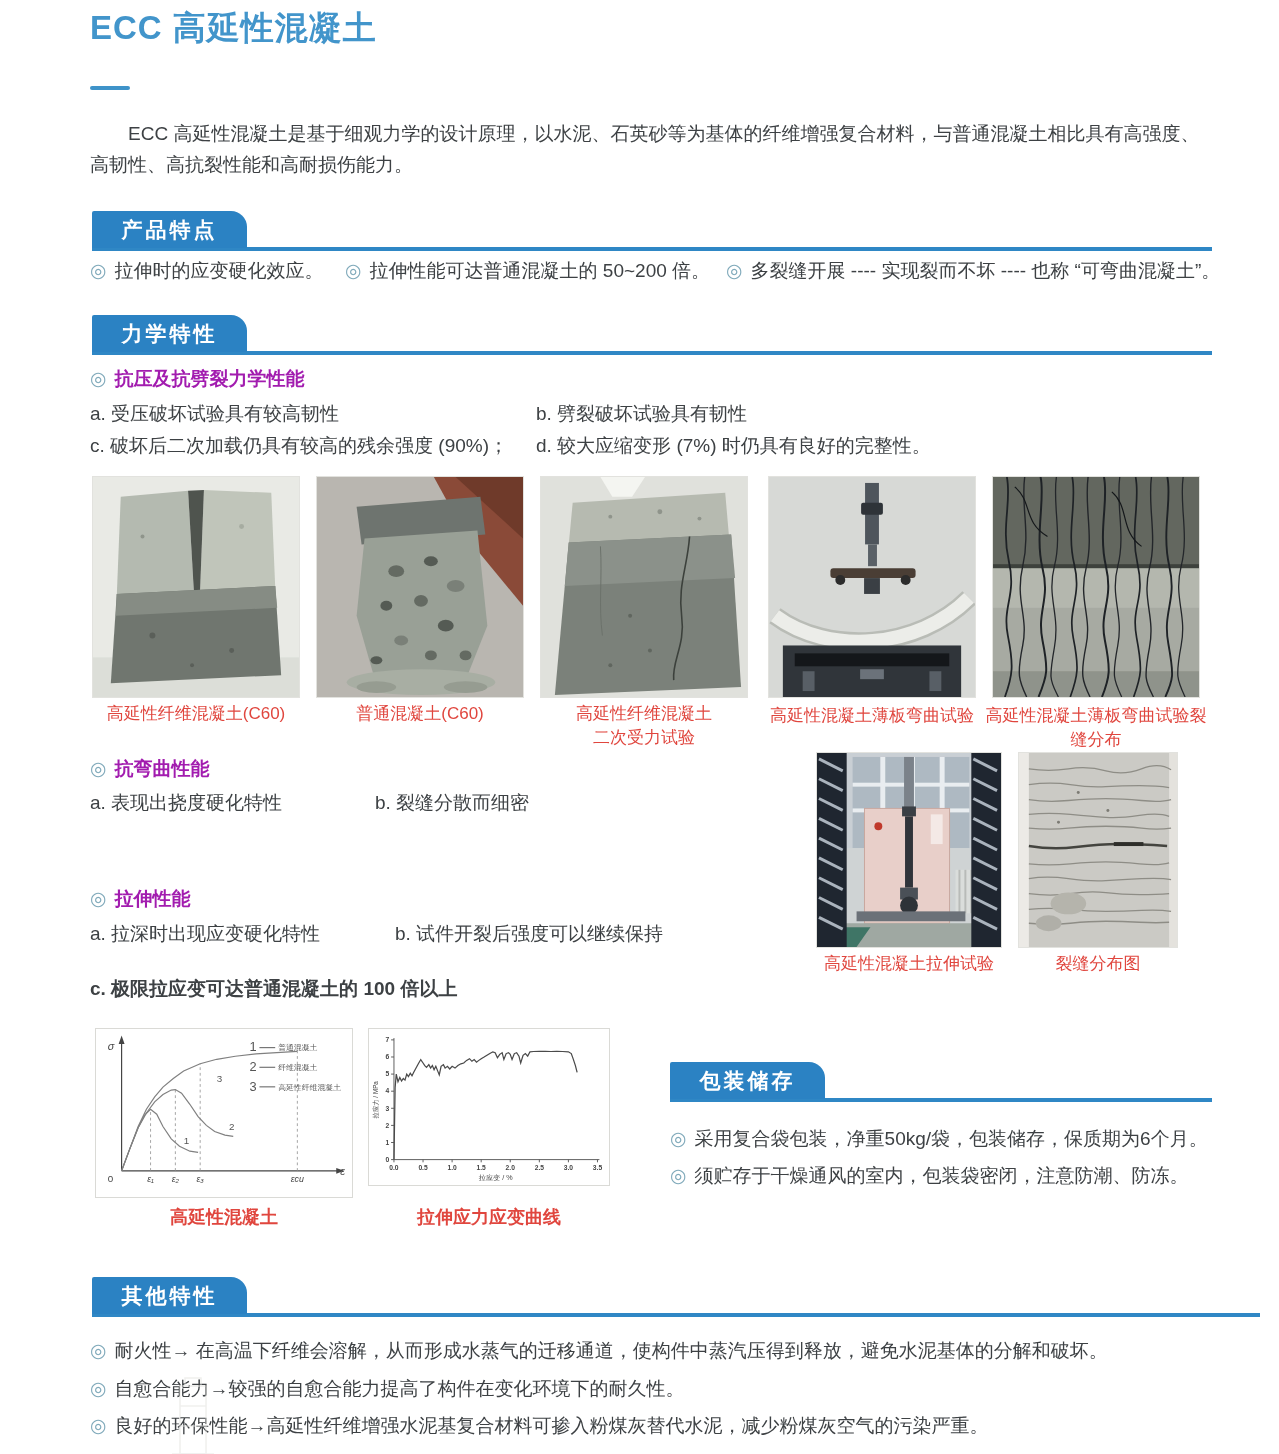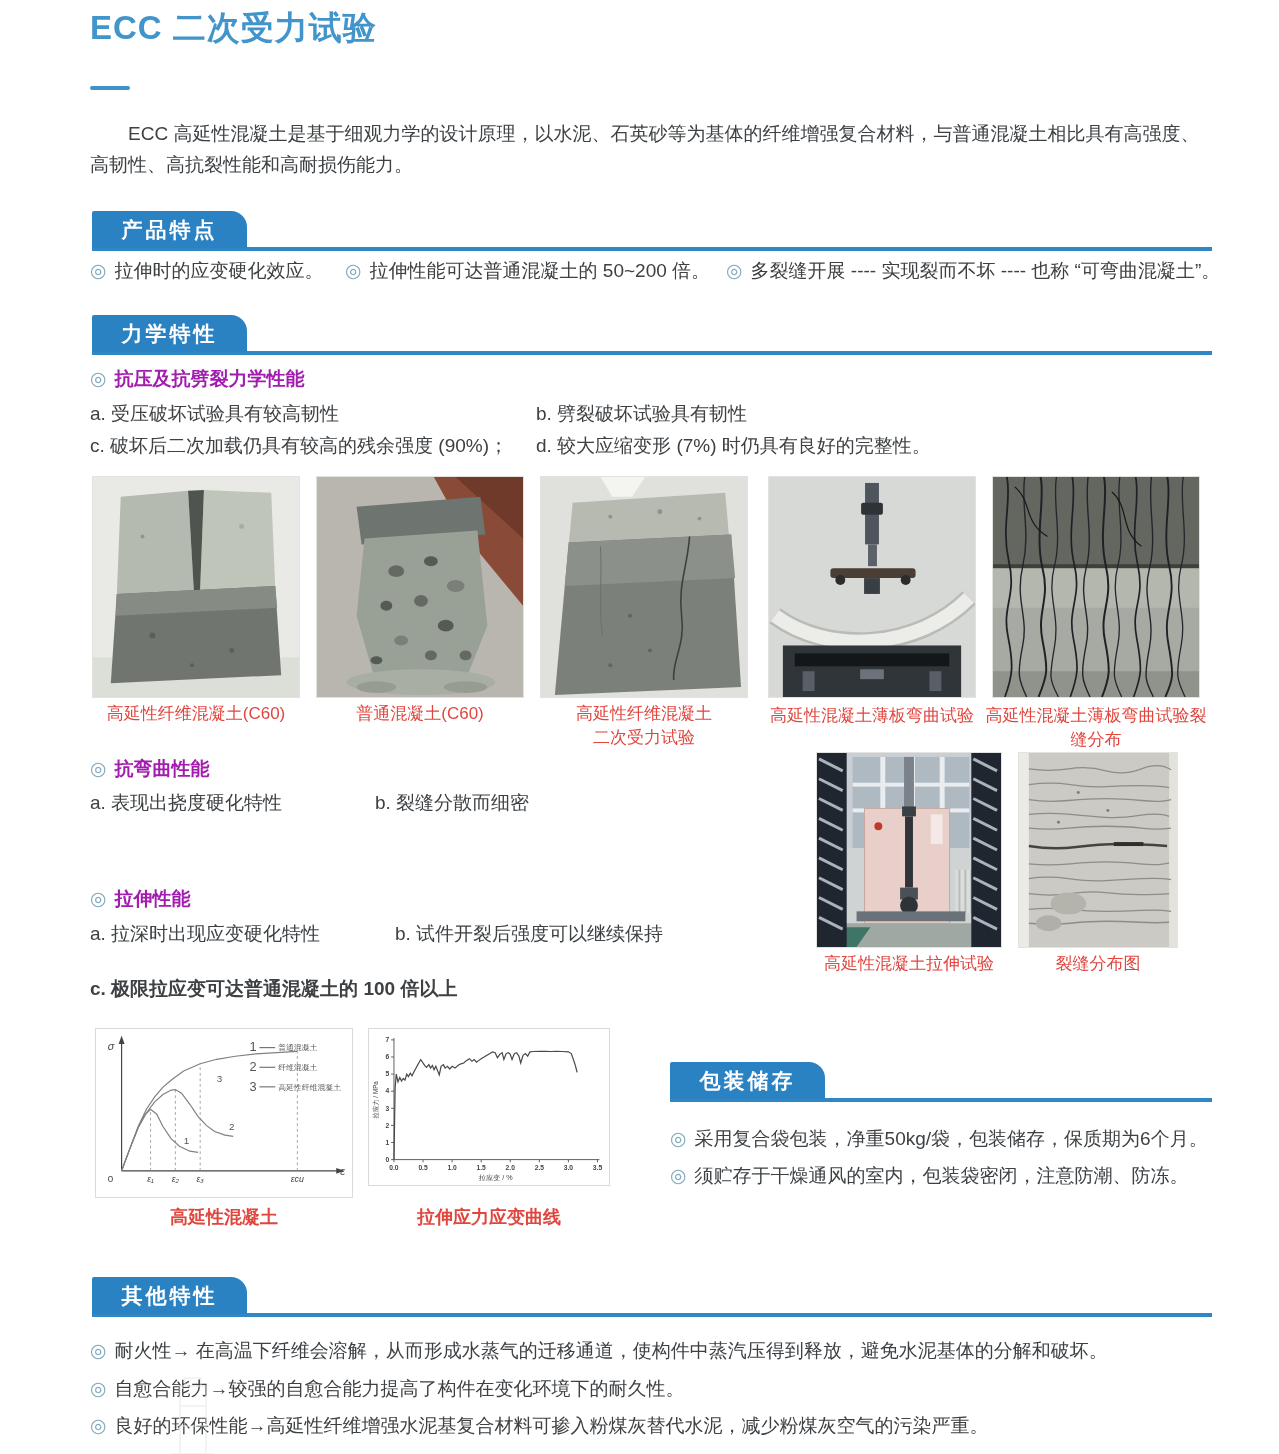--- a/index.html
+++ b/index.html
@@ -25,21 +25,21 @@
   .chart-box { position:absolute; border:1px solid #dadad6; background:#fff; box-sizing:border-box; }
   .chart-box svg { display:block; width:100%; height:100%; }
   .chart-caption { font-size:18px; font-weight:bold; }
   .ghost { position:absolute; opacity:.55; }
 </style>
 </head>
 <body>
 
 <div class="page">
 
-  <h1 class="title">ECC 二次受力试验</h1>
+  <h1 class="title">ECC 高延性混凝土</h1>
   <div class="title-bar"></div>
   <p class="intro">ECC 高延性混凝土是基于细观力学的设计原理，以水泥、石英砂等为基体的纤维增强复合材料，与普通混凝土相比具有高强度、高韧性、高抗裂性能和高耐损伤能力。</p>
 
   <div class="sec-head" style="left:92px; top:210px; width:1120px;">
     <div class="sec-line"></div>
     <div class="sec-tab">
       <span>产品特点</span>
     </div>
   </div>
 
@@ -348,21 +348,21 @@
       <span>包装储存</span>
     </div>
   </div>
   <div class="bullet" style="left:670px; top:1126px;">
     <span class="ring">◎</span><span>采用复合袋包装，净重50kg/袋，包装储存，保质期为6个月。</span>
   </div>
   <div class="bullet" style="left:670px; top:1163px;">
     <span class="ring">◎</span><span>须贮存于干燥通风的室内，包装袋密闭，注意防潮、防冻。</span>
   </div>
 
-  <div class="sec-head" style="left:92px; top:1276px; width:1120px;">
+  <div class="sec-head" style="left:92px; top:1276px; width:1120px;padding-left:48px;">
     <div class="sec-line"></div>
     <div class="sec-tab">
       <span>其他特性</span>
     </div>
   </div>
   <div class="bullet" style="left:90px; top:1338px;">
     <span class="ring">◎</span><span>耐火性→ 在高温下纤维会溶解，从而形成水蒸气的迁移通道，使构件中蒸汽压得到释放，避免水泥基体的分解和破坏。</span>
   </div>
   <div class="bullet" style="left:90px; top:1376px;">
     <span class="ring">◎</span><span>自愈合能力→较强的自愈合能力提高了构件在变化环境下的耐久性。</span>

